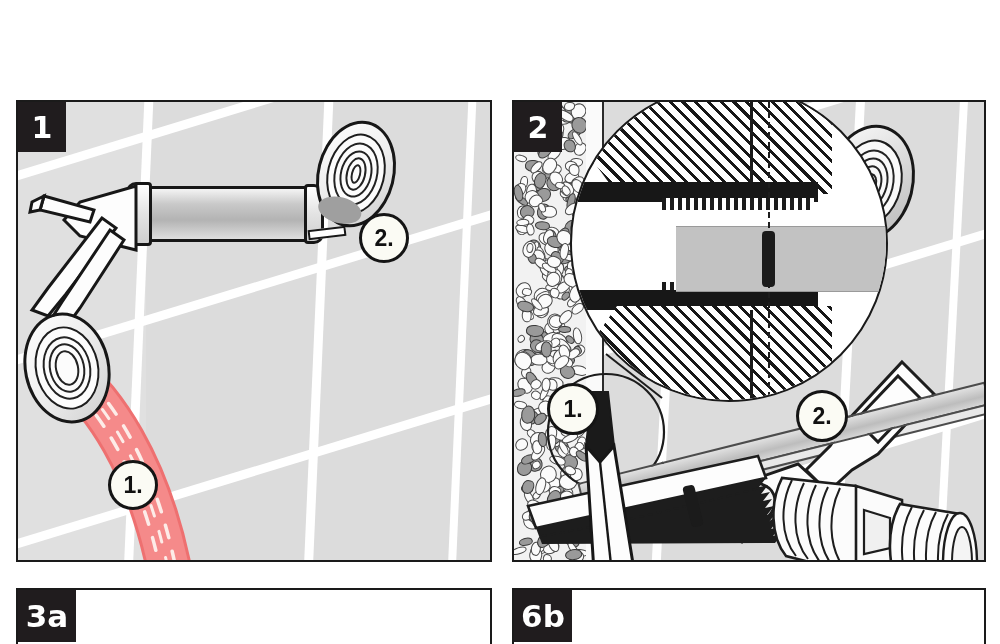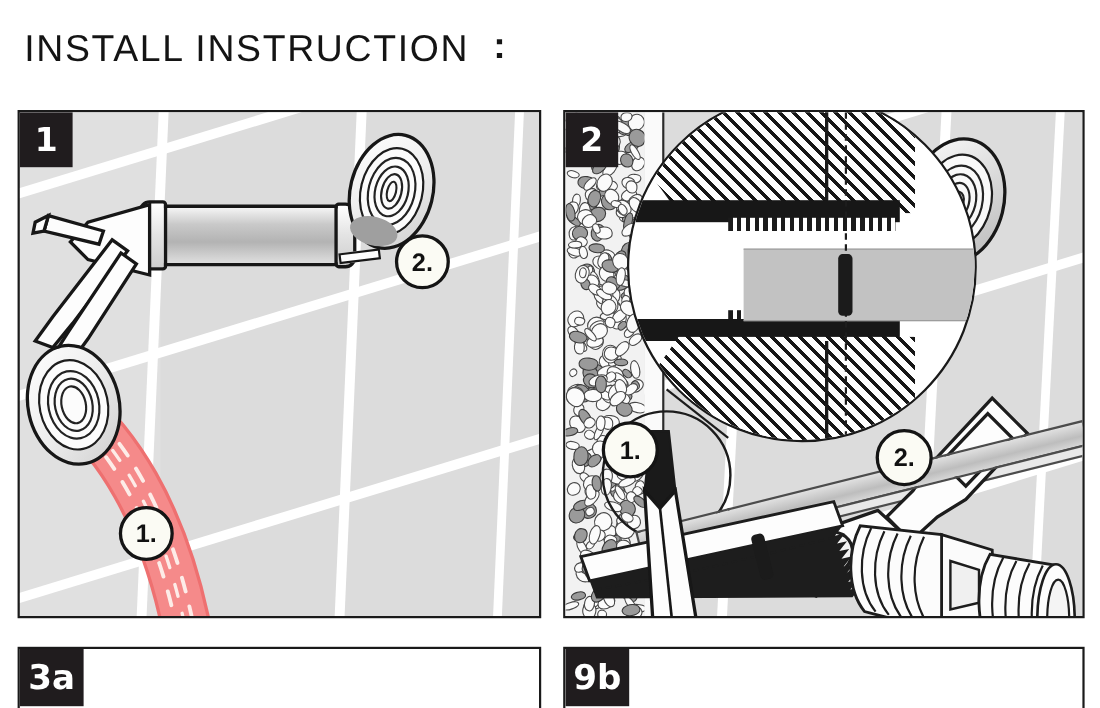--- a/index.html
+++ b/index.html
@@ -99,24 +99,20 @@
   .flatbar{
     position:absolute;background:linear-gradient(180deg,#e0e0e0,#bdbdbd 60%,#d6d6d6);
     border:2px solid #4c4c4c;box-sizing:border-box;z-index:24;
   }
 </style>
 </head>
 <body>
 
 <div id="sheet">
 
-  <div id="title-row">
-    <span id="title-text">INSTALL INSTRUCTION</span>
-    <span id="title-colon">:</span>
-  </div>
 
   <div class="panel" id="panel1" style="left:16px;top:100px;width:476px;height:462px;">
 
     <div class="tilewall">
 
       <div class="grout" style="left:128px;top:-40px;width:9px;height:560px;transform:rotate(2.5deg);"></div>
       <div class="grout" style="left:308px;top:-40px;width:9px;height:560px;transform:rotate(2.5deg);"></div>
       <div class="grout" style="left:452px;top:-40px;width:8px;height:560px;transform:rotate(2.5deg);"></div>
 
       <div class="grout" style="left:-30px;top:78px;width:560px;height:9px;transform:rotate(-17deg);"></div>
@@ -636,16 +632,16 @@
     </div>
 
     <div class="badge">2</div>
   </div>
 
   <div class="panel blank" id="panel3a" style="left:16px;top:588px;width:476px;height:90px;">
     <div class="badge small">3a</div>
   </div>
 
   <div class="panel blank" id="panel3b" style="left:512px;top:588px;width:474px;height:90px;">
-    <div class="badge small">9b</div>
+    <div class="badge small">6b</div>
   </div>
 
 </div>
 
 </body></html>

